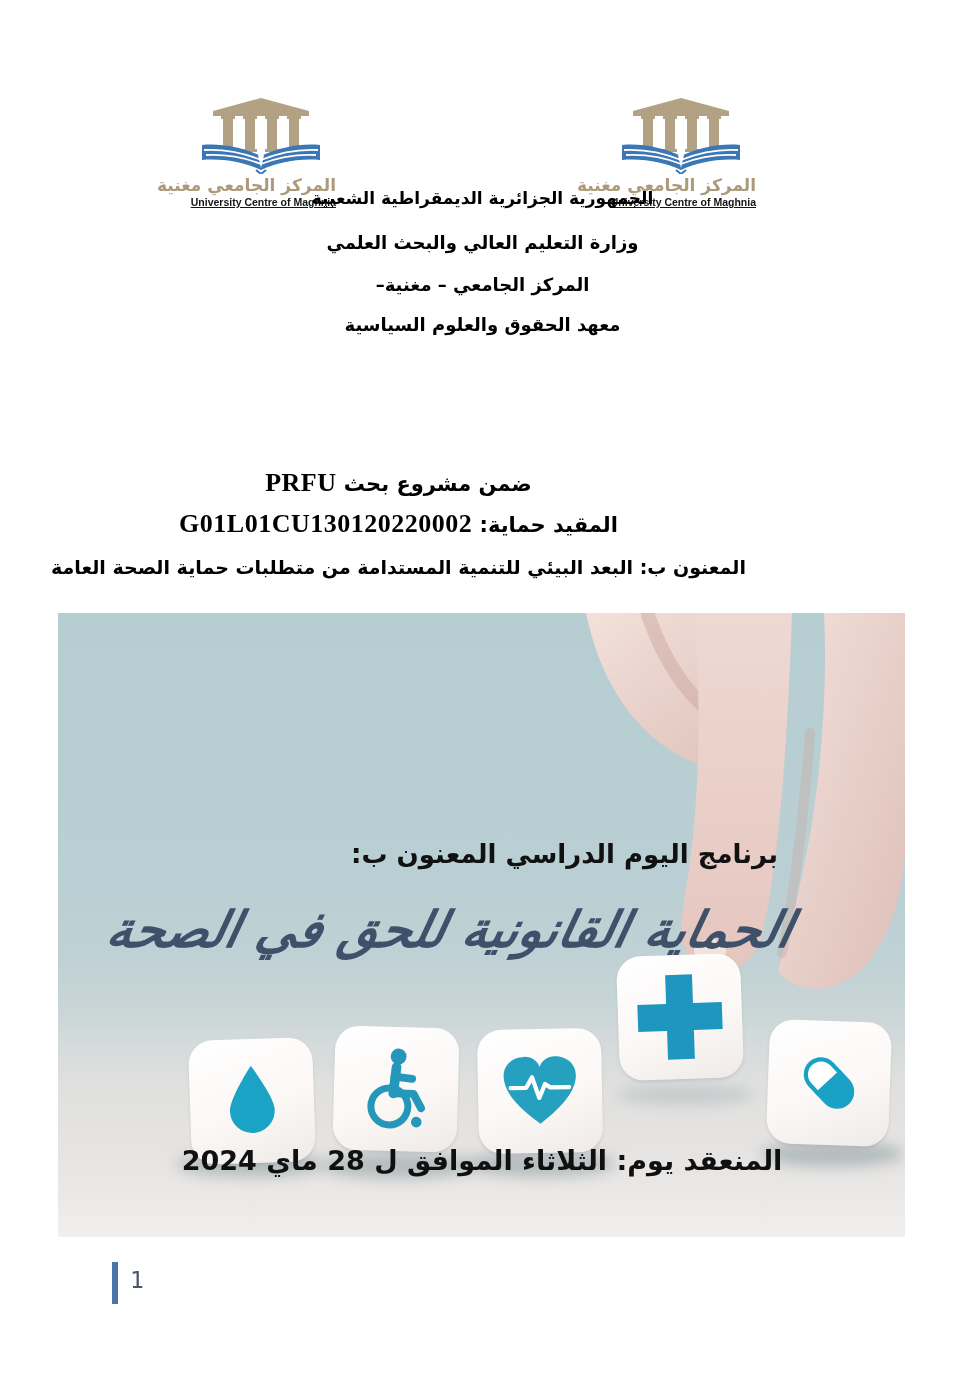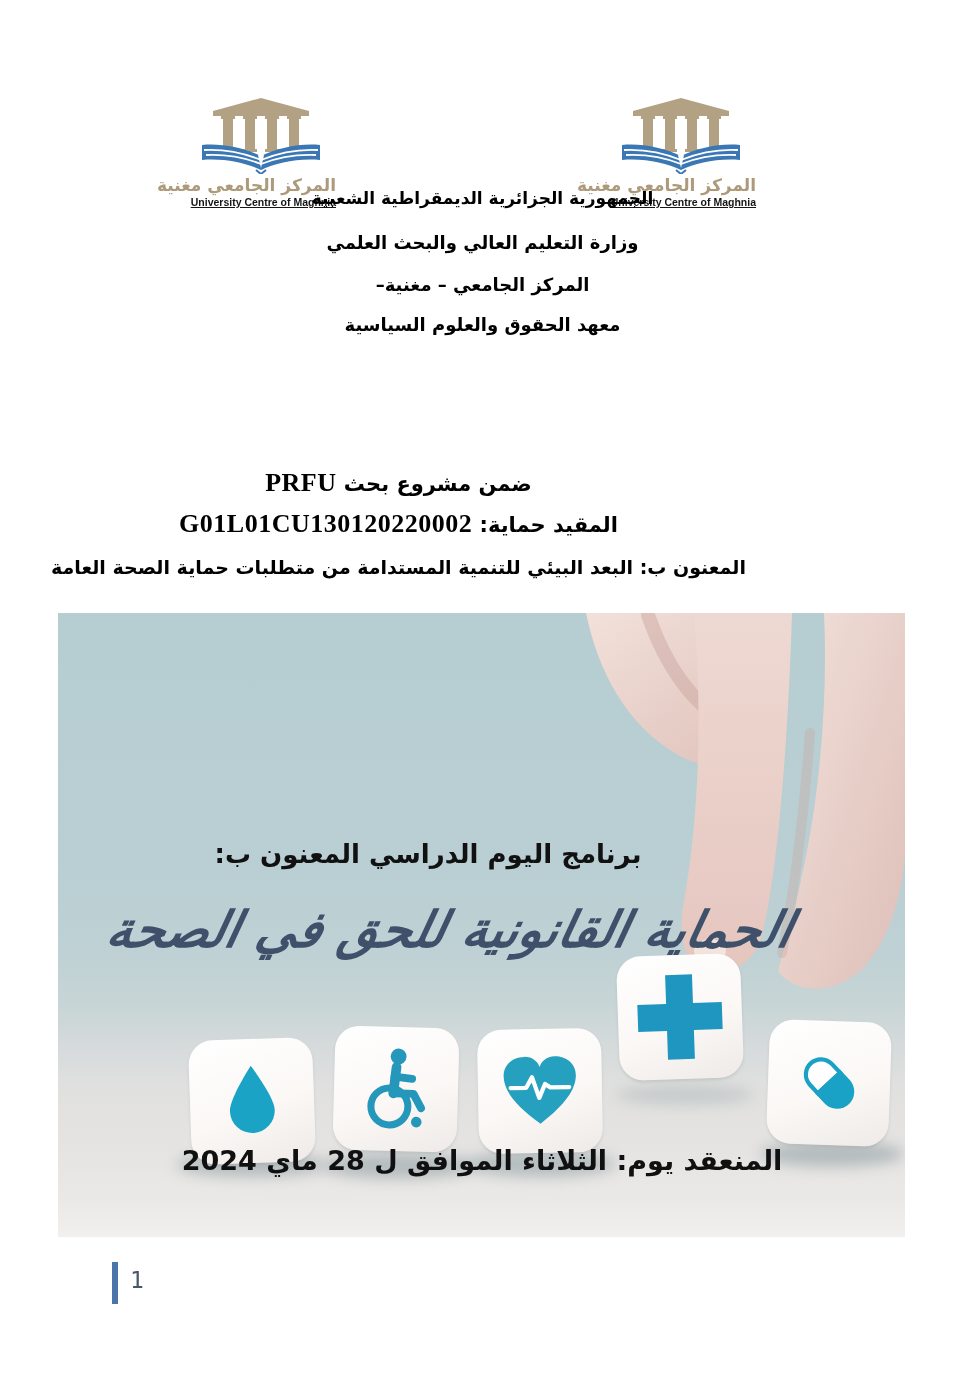--- a/index.html
+++ b/index.html
@@ -44,21 +44,21 @@
   
   .poster{
     left:58px;top:613px;width:847px;height:624px;overflow:hidden;
     background:linear-gradient(180deg,
       #b6cdd2 0%,#b9cfd3 40%,#bfd1d4 55%,#c8d5d6 63%,
       #d5dadb 69%,#e0e0df 76%,#e6e4e3 86%,#ebe9e7 94%,#f2f0ee 100%);
   }
   .hand-svg{position:absolute;left:0;top:0;width:847px;height:624px;}
 
   .program-line{
-    position:absolute;top:226px;left:20px;width:700px;text-align:center;
+    position:absolute;top:226px;left:20px;width:700px;
     font-size:26px;font-weight:bold;color:#111;z-index:6;
   }
   .calligraphy{
     position:absolute;top:288px;left:30px;width:724px;text-align:center;
     font-size:50px;font-weight:bold;font-style:italic;color:#3e506a;
     transform:skewX(-12deg);letter-spacing:1px;z-index:6;
   }
   .date-line{
     position:absolute;top:532px;left:92px;width:664px;text-align:center;
     font-size:27px;font-weight:bold;color:#101010;z-index:6;

